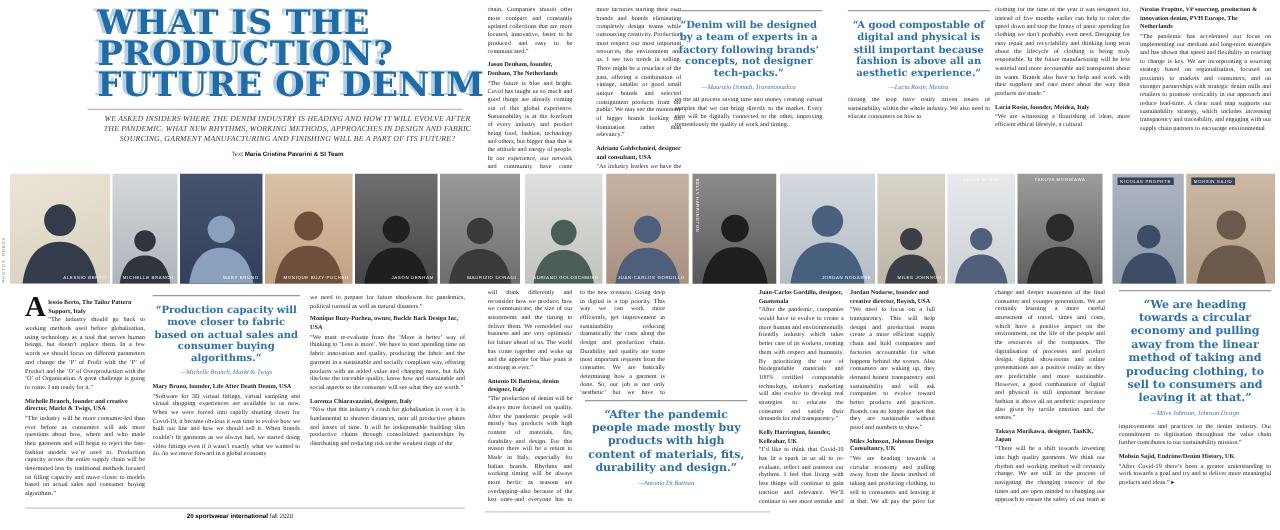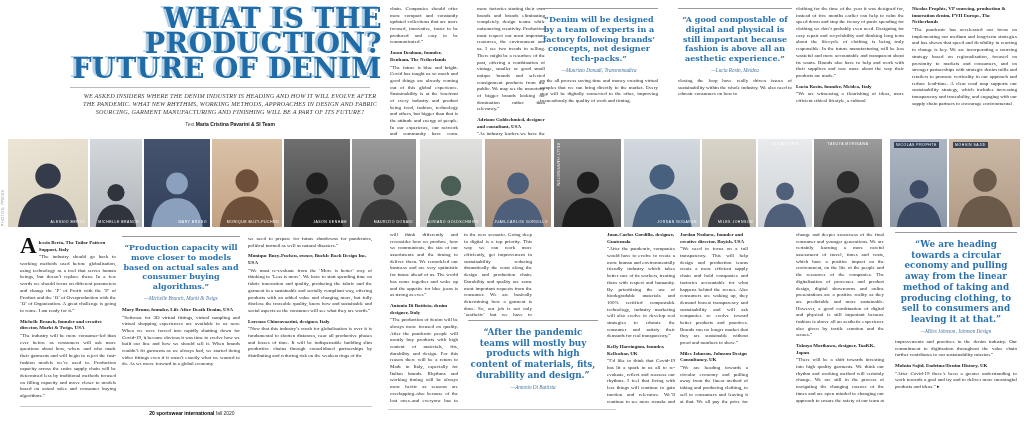--- a/index.html
+++ b/index.html
@@ -1,22 +1,22 @@
 <!DOCTYPE html>
 <html><head>
 <meta charset="utf-8">
 <style>
   html,body{margin:0;padding:0;}
   body{width:1024px;height:424px;background:#ffffff;position:relative;overflow:hidden;
        font-family:"Liberation Serif", serif;color:#1c1c1c;}
   .abs{position:absolute;}
 
   
-  .title{text-align:right;color:#1e6ba8;font-family:"DejaVu Serif", serif;font-weight:bold;
-         font-size:27px;line-height:0.93;letter-spacing:0.5px;text-shadow:-3px -1px 0 #b6d0e3;}
+  .title{text-align:left;color:#1e6ba8;font-family:"DejaVu Serif", serif;font-weight:bold;
+         font-size:27px;line-height:0.93;letter-spacing:0.5px;text-shadow:-3px -1px 0 #b6d0e3;margin-left:20px;}
   .title-rule{border-top:1px solid #b9b9b9;}
   .standfirst{text-align:center;font-style:italic;font-size:6.2px;line-height:1.3;color:#3a3a3a;
               text-transform:uppercase;letter-spacing:0.2px;}
   .byline{text-align:center;font-size:5px;color:#555;font-family:"Liberation Sans", sans-serif;}
   .byline b{color:#111;}
 
   
   .photo{position:absolute;top:139px;height:88px;overflow:hidden;}
   .photo svg{position:absolute;bottom:0;left:50%;transform:translateX(-50%);height:74px;width:96%;}
   .plabel{position:absolute;right:3px;bottom:3px;font-family:"Liberation Sans", sans-serif;
@@ -185,21 +185,21 @@
 
 <div class="abs col" style="left:20px;top:236px;width:96px;height:168px;">
   <span class="dropcap">A</span>
   <div class="entry-head">lessio Berto, The Tailor Pattern Support, Italy</div>
   <p class="ebody">“The industry should go back to working methods used before globalisation, using technology as a tool that serves human beings, but doesn’t replace them. In a few words we should focus on different parameters and change the ‘P’ of Profit with the ‘P’ of Product and the ‘O’ of Overproduction with the ‘O’ of Organization. A great challenge is going to come. I am ready for it.”</p>
   <div class="entry-head">Michelle Branch, founder and creative director, Markt &amp; Twigs, USA</div>
   <p class="ebody">“The industry will be more consumer-led than ever before as consumers will ask more questions about how, where and who made their garments and will begin to reject the fast-fashion models we’re used to. Production capacity across the entire supply chain will be determined less by traditional methods focused on filling capacity and move closer to models based on actual sales and consumer buying algorithms.”</p>
 </div>
 
 <div class="abs" style="left:122px;top:236px;width:118px;height:168px;overflow:hidden;">
-  <div class="quote">“Production capacity will move closer to models based on actual sales and consumer buying algorithms.”</div>
+  <div class="quote">“Production capacity will move closer to fabric based on actual sales and consumer buying algorithms.”</div>
   <div class="quote-attr">—Michelle Branch, Markt &amp; Twigs</div>
   <div class="col" style="margin-top:6px;">
     <div class="entry-head">Mary Bruno, founder, Life After Death Denim, USA</div>
     <p class="ebody">“Software for 3D virtual fittings, virtual sampling and virtual shopping experiences are available to us now. When we were forced into rapidly shutting down for Covid-19, it became obvious it was time to evolve how we built our line and how we should sell it. When brands couldn’t fit garments as we always had, we started doing video fittings even if it wasn’t exactly what we wanted to do. As we move forward in a global economy</p>
   </div>
 </div>
 
 <div class="abs col" style="left:248px;top:236px;width:124px;height:168px;">
   <p class="ebody">we need to prepare for future shutdowns for pandemics, political turmoil as well as natural disasters.”</p>
   <div class="entry-head">Monique Buzy-Pucheu, owner, Buckle Back Design Inc, USA</div>
@@ -258,21 +258,21 @@
   <p class="ebody">will think differently and reconsider how we produce, how we communicate, the size of our assortments and the timing to deliver them. We remodeled our business and are very optimistic for future ahead of us. The world has come together and woke up and the appetite for blue jeans is as strong as ever.”</p>
   <div class="entry-head">Antonio Di Battista, denim designer, Italy</div>
   <p class="ebody">“The production of denim will be always more focused on quality. After the pandemic people will mostly buy products with high content of materials, fits, durability and design. For this reason there will be a return to Made in Italy, especially for Italian brands. Rhythms and working timing will be always more hectic as seasons are overlapping–also because of the lost ones–and everyone has to have clear ideas and produce them as fast as possible.”</p>
 
 </div>
 
 <div class="abs col" style="left:464px;top:232px;width:68px;height:84px;">
   <p class="ebody">to the new scenario. Going deep in digital is a top priority. This way we can work more efficiently, get improvement in sustainability reducing dramatically the costs along the design and production chain. Durability and quality are some most important requests from the consumer. We are basically determining how a garment is done. So, our job is not only ‘aesthetic’ but we have to consider every single element that we put in our jeans. Design needs to use the technology that we have available today. 3D is opening up the possibility to work</p>
 </div>
 <div class="abs" style="left:468px;top:320px;width:130px;height:84px;overflow:hidden;">
-  <div class="quote quote-lg">“After the pandemic teams will mostly buy products with high content of materials, fits, durability and design.”</div>
+  <div class="quote quote-lg">“After the pandemic people made mostly buy products with high content of materials, fits, durability and design.”</div>
   <div class="quote-attr">—Antonio Di Battista</div>
 </div>
 
 <div class="abs col" style="left:607px;top:232px;width:68px;height:172px;">
   <div class="entry-head">Juan-Carlos Gordillo, designer, Guatemala</div>
   <p class="ebody">“After the pandemic, companies would have to evolve to create a more human and environmentally friendly industry which takes better care of its workers, treating them with respect and humanity. By prioritizing the use of biodegradable materials and 100% certified compostable technology, industry marketing will also evolve to develop real strategies to educate the consumer and satisfy their demands for real transparency.”</p>
   <div class="entry-head">Kelly Harrington, founder, Kelleahar, UK</div>
   <p class="ebody">“I’d like to think that Covid-19 has lit a spark in us all to re-evaluate, reflect and reassess our rhythms. I feel that living with less things will continue to gain traction and relevance. We’ll continue to see more remake and mending–using existing products which are given a new, refreshed, lifespan. 3D design will be key to our development of samples and the reduction of waste. Laser technologies using 90% less water, new fibers made with up-cycled cotton scraps and wood pulp, and jeans that are 100% biodegradable</p>
 </div>
 

